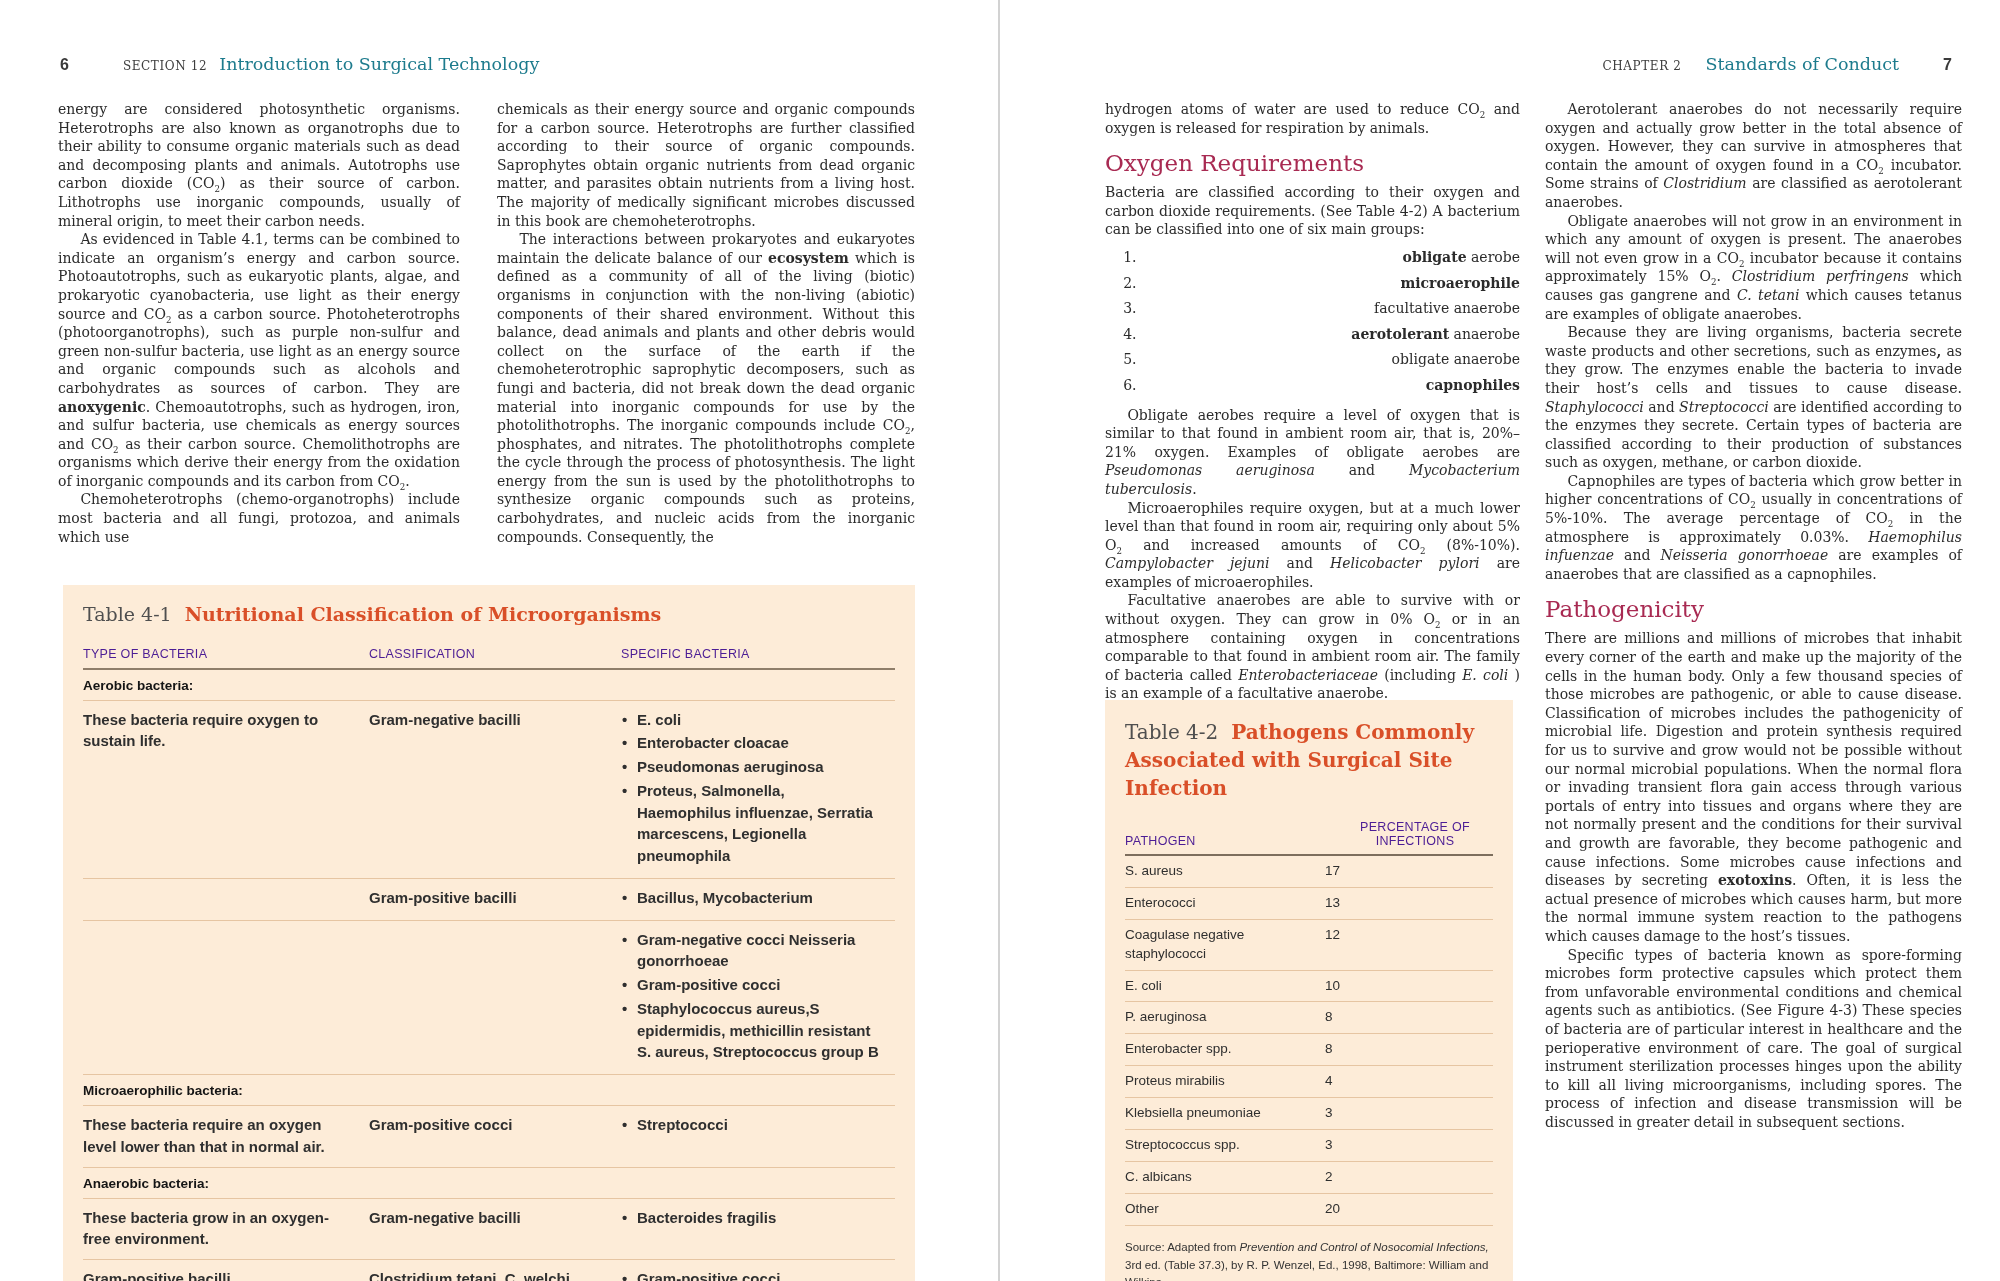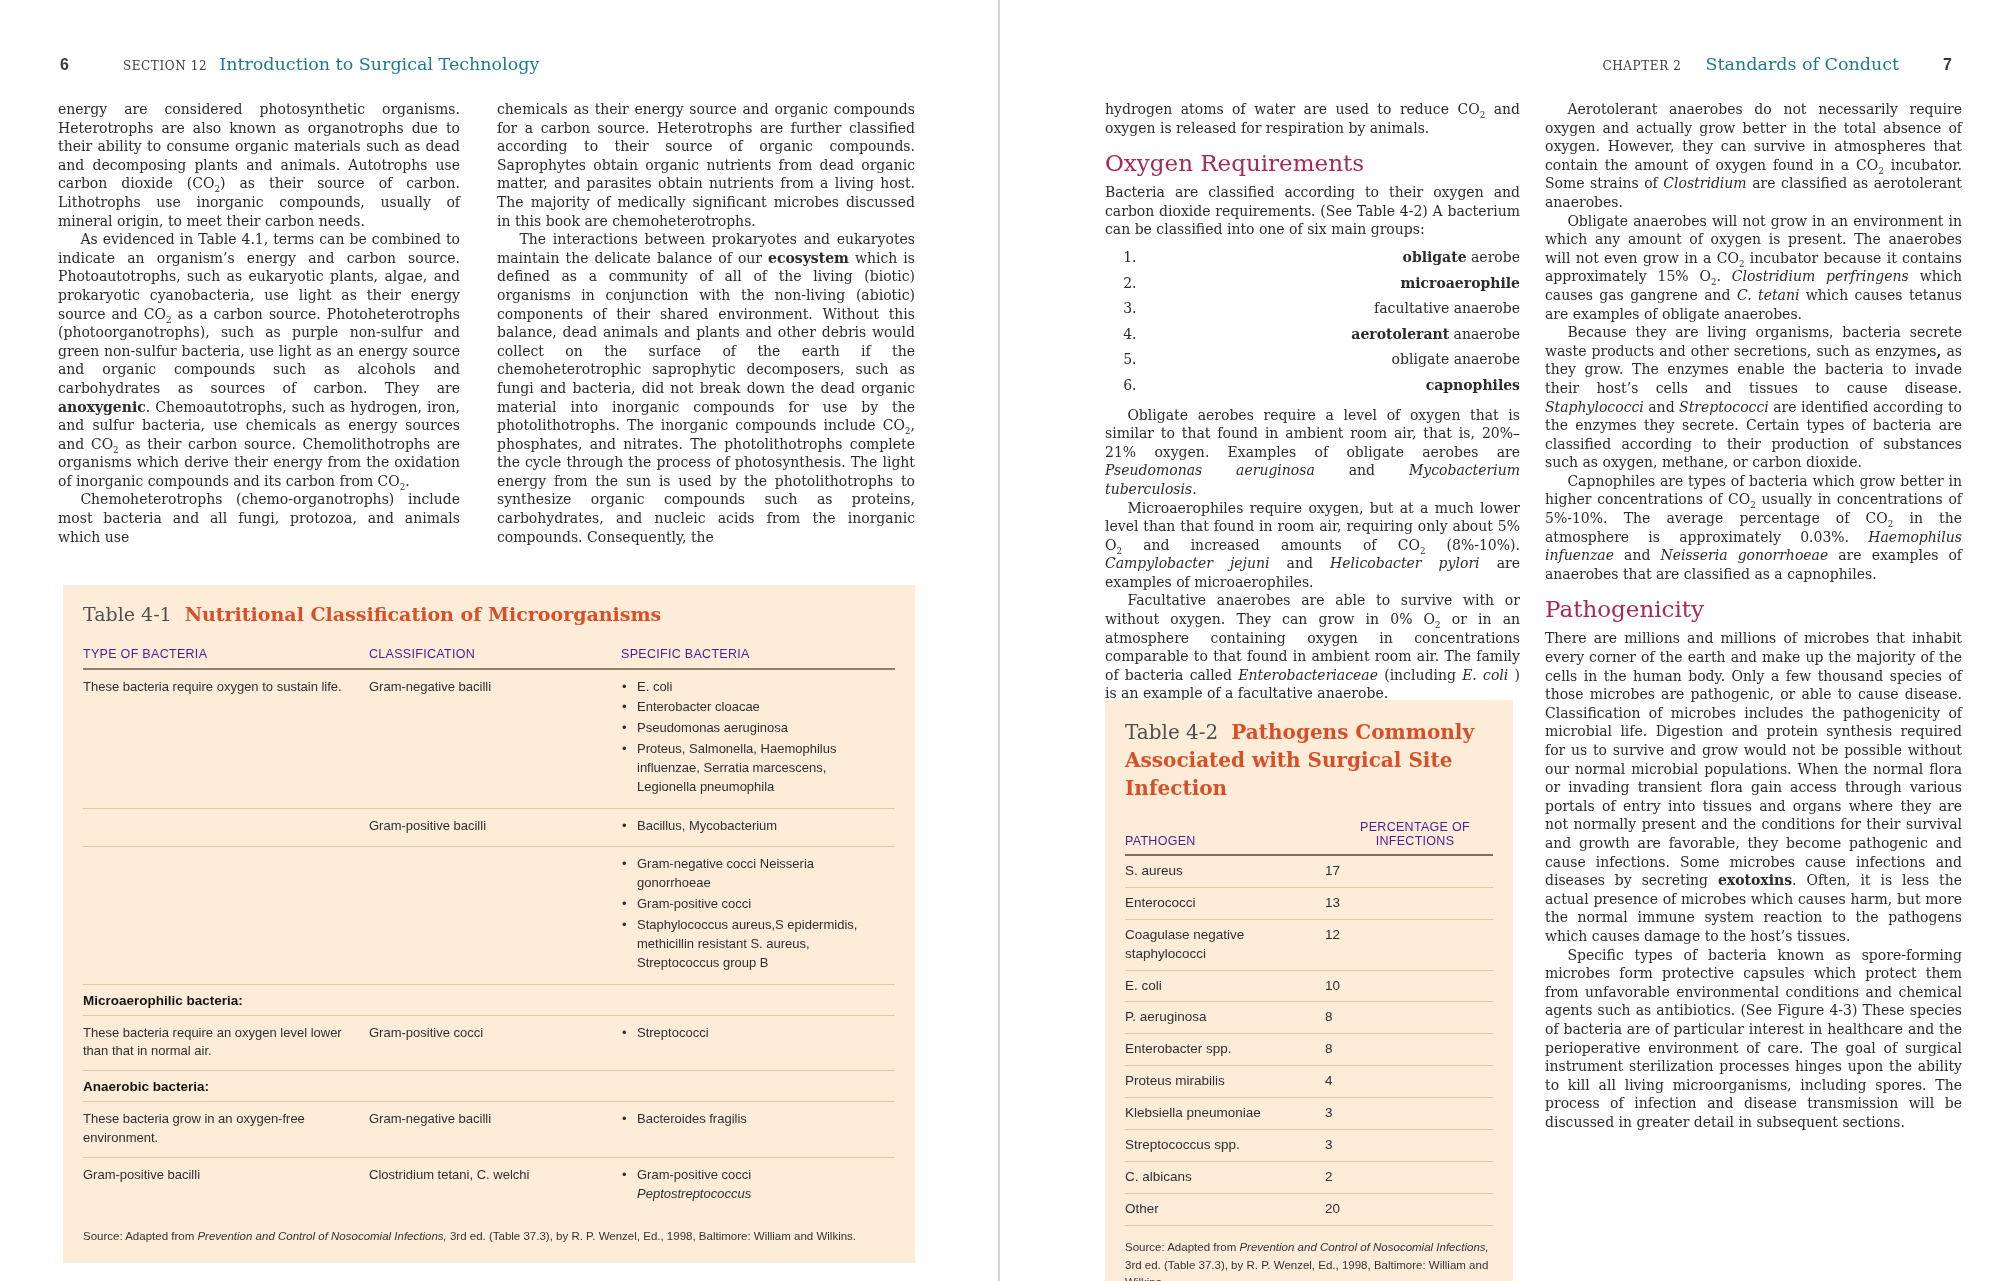--- a/index.html
+++ b/index.html
@@ -45,21 +45,21 @@
   #t2 .t-titlebar{font-size:20px;line-height:1.4;margin-bottom:12px;}
   #t2 .t-label{font-size:20px;}
   #t2 .t-title{font-size:20px;}
 
   .t1-head{display:grid;grid-template-columns:286px 252px 1fr;padding:12px 0 7px 0;
            border-bottom:2px solid #8f7e6a;}
   .thc{color:#4c1d95;font-size:12.5px;letter-spacing:.3px;}
   .t1-sec{font-weight:bold;font-size:13.5px;color:#151515;padding:8px 0 7px 0;
           border-bottom:1px solid #e6c5a2;}
   .t1-row{display:grid;grid-template-columns:286px 252px 1fr;padding:8px 0 9px 0;
-          border-bottom:1px solid #e6c5a2;font-size:13px;line-height:1.45;}
+          border-bottom:1px solid #e6c5a2;font-size:15px;line-height:1.45;font-weight:bold;}
   .t1-row.nb{border-bottom:none;}
   .cell{padding-right:14px;}
   .bul{position:relative;padding-left:16px;margin-bottom:2px;}
   .bul::before{content:"\2022";position:absolute;left:1px;top:0;}
 
   .t2-head{display:grid;grid-template-columns:200px 1fr;align-items:end;padding:6px 0 6px 0;
            border-bottom:2px solid #7d6e5d;}
   .t2-head .thc:last-child{text-align:center;padding-left:12px;}
   .t2-row{display:grid;grid-template-columns:200px 1fr;padding:6px 0 6px 0;
           border-bottom:1px solid #e6c5a2;font-size:13.5px;line-height:1.4;}
@@ -99,20 +99,21 @@
   <div class="tbox" id="t1">
     <div class="t-titlebar">
       <span class="t-label">Table 4-1</span><span class="t-title">Nutritional Classification of Microorganisms</span>
     </div>
     <div class="t1-head">
       <span class="thc">TYPE OF BACTERIA</span>
       <span class="thc">CLASSIFICATION</span>
       <span class="thc">SPECIFIC BACTERIA</span>
     </div>
 
+    <div class="t1-sec">Aerobic bacteria:</div>
 
     <div class="t1-row">
       <div class="cell">These bacteria require oxygen to sustain life.</div>
       <div class="cell">Gram-negative bacilli</div>
       <div class="cell">
         <div class="bul">E. coli</div>
         <div class="bul">Enterobacter cloacae</div>
         <div class="bul">Pseudomonas aeruginosa</div>
         <div class="bul">Proteus, Salmonella, Haemophilus influenzae, Serratia marcescens, Legionella pneumophila</div>
       </div>

